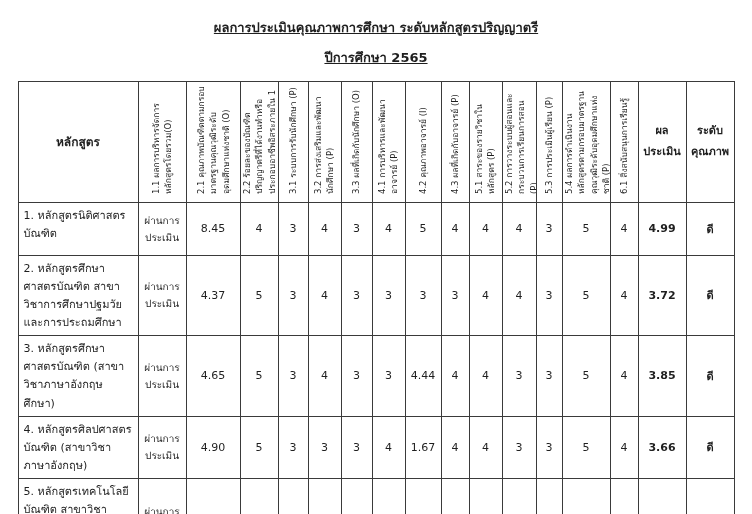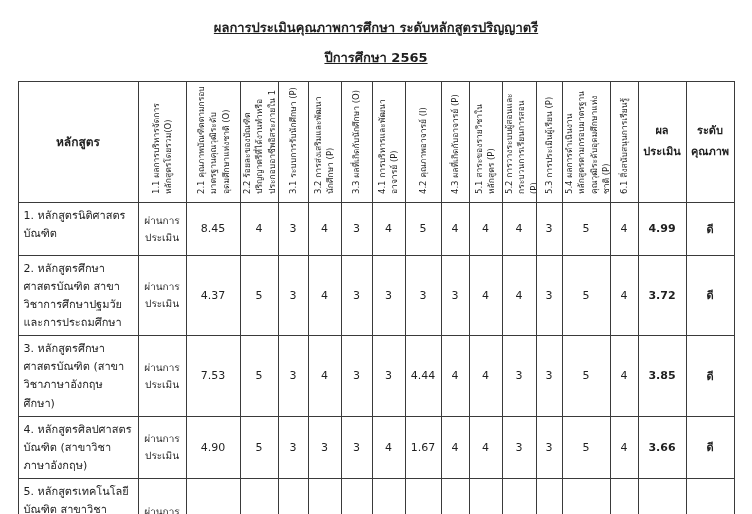--- a/index.html
+++ b/index.html
@@ -149,21 +149,21 @@
         <td class="num">4</td>
         <td class="num">3</td>
         <td class="num">5</td>
         <td class="num">4</td>
         <td class="result">3.72</td>
         <td class="level">ดี</td>
       </tr>
       <tr class="r3">
         <td class="prog">3. หลักสูตรศึกษาศาสตรบัณฑิต (สาขาวิชาภาษาอังกฤษศึกษา)</td>
         <td class="status">ผ่านการประเมิน</td>
-        <td class="num">7.53</td>
+        <td class="num">4.65</td>
         <td class="num">5</td>
         <td class="num">3</td>
         <td class="num">4</td>
         <td class="num">3</td>
         <td class="num">3</td>
         <td class="num">4.44</td>
         <td class="num">4</td>
         <td class="num">4</td>
         <td class="num">3</td>
         <td class="num">3</td>

